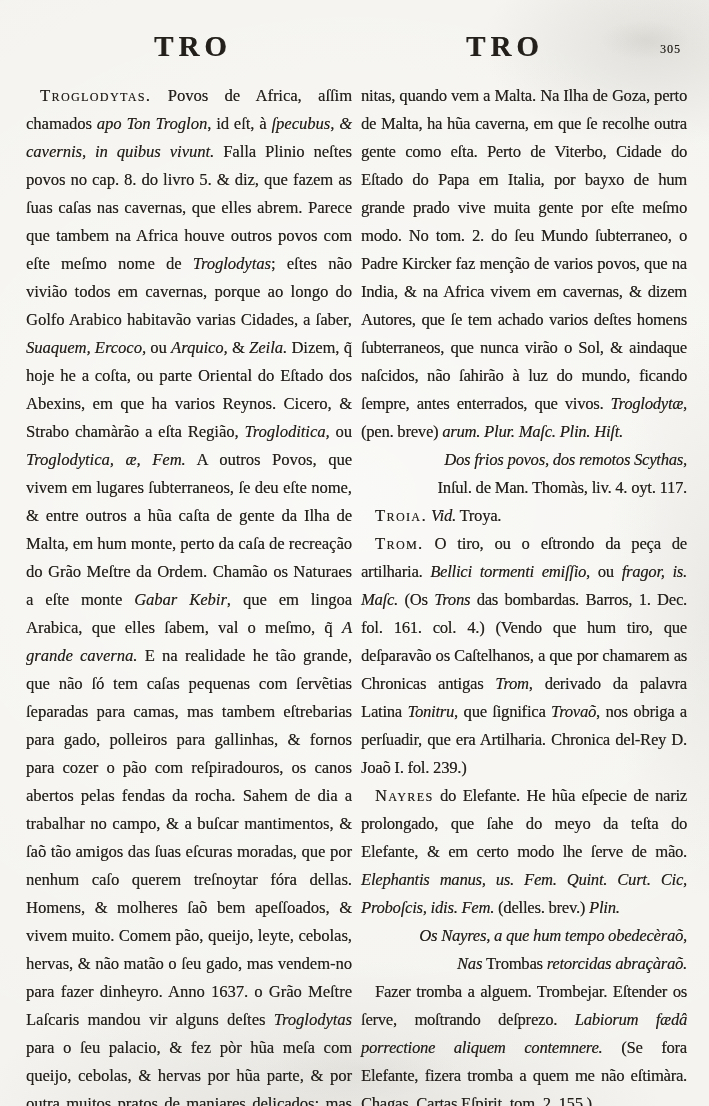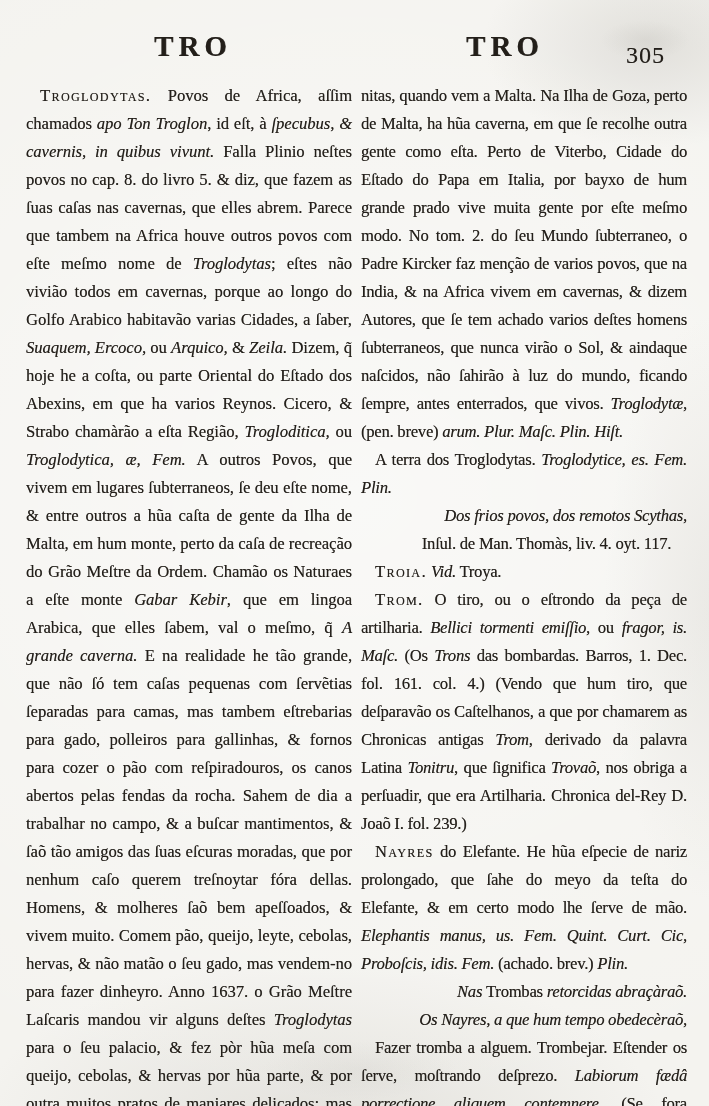--- a/index.html
+++ b/index.html
@@ -21,39 +21,39 @@
   .smudge.s1{left:600px;top:20px;width:90px;height:40px;background:radial-gradient(ellipse,rgba(140,137,130,0.10),transparent 70%);}
   .smudge.s2{left:260px;top:1040px;width:200px;height:60px;background:radial-gradient(ellipse,rgba(140,137,130,0.08),transparent 70%);}
   .running-head{position:absolute;top:30px;left:0;width:709px;height:44px;}
   .head-title{
     position:absolute;font-size:29px;font-weight:bold;letter-spacing:5px;
     text-shadow:0.3px 0.3px 0.5px rgba(35,31,26,0.65);
   }
   .head-left{left:30px;width:326px;text-align:center;}
   .head-right{left:365px;width:280px;text-align:center;}
   .page-num{
-    position:absolute;right:44px;top:12px;font-size:24px;letter-spacing:1px;
+    position:absolute;right:28px;top:12px;font-size:12px;letter-spacing:1px;
     text-shadow:0.3px 0.3px 0.5px rgba(35,31,26,0.55);
   }
   .columns{
     position:absolute;top:82px;left:26px;width:662px;
     display:flex;gap:9px;
   }
   .col{
     width:326px;
     font-size:16.5px;line-height:28px;text-align:justify;
     hyphens:none;
     text-shadow:0.25px 0.25px 0.45px rgba(35,31,26,0.6);
   }
   .col.right{letter-spacing:-0.2px;}
   .para{margin:0;}
   .p-entry{text-indent:14px;}
   .p-cont{text-indent:0;}
   .p-verse{text-align:right;text-indent:26px;}
-  .p-cite{text-align:center;text-indent:0;margin-left:45px;}
+  .p-cite{text-align:right;text-indent:0;margin-left:45px;}
   .p-tom{text-align:center;text-indent:62px;}
   .p-sig{position:relative;height:21.3px;text-align:left;}
   .sig-mark{position:absolute;left:158px;}
   .sig-catch{position:absolute;left:240px;}
   .s-r{font-style:normal;}
   .s-i{font-style:italic;}
   .s-sc{font-variant:small-caps;letter-spacing:1.4px;}
 </style>
 </head>
 <body>
@@ -68,28 +68,27 @@
     <span class="page-num">305</span>
   </div>
 
   <div class="columns">
     <div class="col left" id="col-left">
         <div class="para p-entry"><span class="s-sc">Troglodytas.</span><span class="s-r"> Povos de Africa, aſſim chamados </span><span class="s-i">apo Ton Troglon</span><span class="s-r">, id eſt, à </span><span class="s-i">ſpecubus, &amp; cavernis, in quibus vivunt.</span><span class="s-r"> Falla Plinio neſtes povos no cap. 8. do livro 5. &amp; diz, que fazem as ſuas caſas nas cavernas, que elles abrem. Parece que tambem na Africa houve outros povos com eſte meſmo nome de </span><span class="s-i">Troglodytas</span><span class="s-r">; eſtes não vivião todos em cavernas, porque ao longo do Golfo Arabico habitavão varias Cidades, a ſaber, </span><span class="s-i">Suaquem, Ercoco,</span><span class="s-r"> ou </span><span class="s-i">Arquico,</span><span class="s-r"> &amp; </span><span class="s-i">Zeila.</span><span class="s-r"> Dizem, q̃ hoje he a coſta, ou parte Oriental do Eſtado dos Abexins, em que ha varios Reynos. Cicero, &amp; Strabo chamàrão a eſta Região, </span><span class="s-i">Trogloditica,</span><span class="s-r"> ou </span><span class="s-i">Troglodytica, æ, Fem.</span><span class="s-r"> A outros Povos, que vivem em lugares ſubterraneos, ſe deu eſte nome, &amp; entre outros a hũa caſta de gente da Ilha de Malta, em hum monte, perto da caſa de recreação do Grão Meſtre da Ordem. Chamão os Naturaes a eſte monte </span><span class="s-i">Gabar Kebir</span><span class="s-r">, que em lingoa Arabica, que elles ſabem, val o meſmo, q̃ </span><span class="s-i">A grande caverna.</span><span class="s-r"> E na realidade he tão grande, que não ſó tem caſas pequenas com ſervẽtias ſeparadas para camas, mas tambem eſtrebarias para gado, polleiros para gallinhas, &amp; fornos para cozer o pão com reſpiradouros, os canos abertos pelas fendas da rocha. Sahem de dia a trabalhar no campo, &amp; a buſcar mantimentos, &amp; ſaõ tão amigos das ſuas eſcuras moradas, que por nenhum caſo querem treſnoytar fóra dellas. Homens, &amp; molheres ſaõ bem apeſſoados, &amp; vivem muito. Comem pão, queijo, leyte, cebolas, hervas, &amp; não matão o ſeu gado, mas vendem-no para fazer dinheyro. Anno 1637. o Grão Meſtre Laſcaris mandou vir alguns deſtes </span><span class="s-i">Troglodytas</span><span class="s-r"> para o ſeu palacio, &amp; fez pòr hũa meſa com queijo, cebolas, &amp; hervas por hũa parte, &amp; por outra muitos pratos de manjares delicados; mas não provàrão couſa algũa delles, &amp; ſó ſe metèrão com os ſeus comeres ordinarios. São Catholicos, ouvem Miſſa na Aldea mais vizinha, o ſeu idioma he Arabico, &amp; neſta lingoa lhe fazem a doutrina os Maro-</span></div>
         <div class="para p-tom"><span class="s-r">Tom.VIII.</span></div>
       </div>
     <div class="col right" id="col-right">
         <div class="para p-cont"><span class="s-r">nitas, quando vem a Malta. Na Ilha de Goza, perto de Malta, ha hũa caverna, em que ſe recolhe outra gente como eſta. Perto de Viterbo, Cidade do Eſtado do Papa em Italia, por bayxo de hum grande prado vive muita gente por eſte meſmo modo. No tom. 2. do ſeu Mundo ſubterraneo, o Padre Kircker faz menção de varios povos, que na India, &amp; na Africa vivem em cavernas, &amp; dizem Autores, que ſe tem achado varios deſtes homens ſubterraneos, que nunca virão o Sol, &amp; aindaque naſcidos, não ſahirão à luz do mundo, ficando ſempre, antes enterrados, que vivos. </span><span class="s-i">Troglodytæ,</span><span class="s-r"> (pen. breve) </span><span class="s-i">arum. Plur. Maſc. Plin. Hiſt.</span></div>
-        <div class="para p-entry"><span class="s-r">A terra dos Troglodytas. </span><span class="s-i">Troglodytice, es. Fem. Plin.</span></div>
         <div class="para p-verse"><span class="s-i">Dos frios povos, dos remotos Scythas,</span></div>
         <div class="para p-cite"><span class="s-r">Inſul. de Man. Thomàs, liv. 4. oyt. 117.</span></div>
         <div class="para p-entry"><span class="s-sc">Troia.</span><span class="s-r"> </span><span class="s-i">Vid.</span><span class="s-r"> Troya.</span></div>
         <div class="para p-entry"><span class="s-sc">Trom.</span><span class="s-r"> O tiro, ou o eſtrondo da peça de artilharia. </span><span class="s-i">Bellici tormenti emiſſio, </span><span class="s-r">ou </span><span class="s-i">fragor, is. Maſc.</span><span class="s-r"> (Os </span><span class="s-i">Trons</span><span class="s-r"> das bombardas. Barros, 1. Dec. fol. 161. col. 4.) (Vendo que hum tiro, que deſparavão os Caſtelhanos, a que por chamarem as Chronicas antigas </span><span class="s-i">Trom</span><span class="s-r">, derivado da palavra Latina </span><span class="s-i">Tonitru</span><span class="s-r">, que ſignifica </span><span class="s-i">Trovaõ</span><span class="s-r">, nos obriga a perſuadir, que era Artilharia. Chronica del-Rey D. Joaõ I. fol. 239.)</span></div>
-        <div class="para p-entry"><span class="s-sc">Nayres</span><span class="s-r"> do Elefante. He hũa eſpecie de nariz prolongado, que ſahe do meyo da teſta do Elefante, &amp; em certo modo lhe ſerve de mão. </span><span class="s-i">Elephantis manus, us. Fem. Quint. Curt. Cic, Proboſcis, idis. Fem.</span><span class="s-r"> (achado. brev.) </span><span class="s-i">Plin.</span></div>
+        <div class="para p-entry"><span class="s-sc">Nayres</span><span class="s-r"> do Elefante. He hũa eſpecie de nariz prolongado, que ſahe do meyo da teſta do Elefante, &amp; em certo modo lhe ſerve de mão. </span><span class="s-i">Elephantis manus, us. Fem. Quint. Curt. Cic, Proboſcis, idis. Fem.</span><span class="s-r"> (delles. brev.) </span><span class="s-i">Plin.</span></div>
+        <div class="para p-verse"><span class="s-i">Os Nayres, a que hum tempo obedecèraõ,</span></div>
         <div class="para p-verse"><span class="s-i">Nas </span><span class="s-r">Trombas</span><span class="s-i"> retorcidas abraçàraõ.</span></div>
-        <div class="para p-verse"><span class="s-i">Os Nayres, a que hum tempo obedecèraõ,</span></div>
         <div class="para p-entry"><span class="s-r">Fazer tromba a alguem. Trombejar. Eſtender os ſerve, moſtrando deſprezo. </span><span class="s-i">Labiorum fædâ porrectione aliquem contemnere.</span><span class="s-r"> (Se fora Elefante, fizera tromba a quem me não eſtimàra. Chagas. Cartas Eſpirit. tom. 2. 155.)</span></div>
         <div class="para p-sig">
           <span class="sig-mark s-r">Cc iij</span>
           <span class="sig-catch s-sc">Trom-</span>
         </div>
         <div class="para p-entry"><span class="s-r">Tromba da chaminè, por onde ſahe o fumo. </span><span class="s-i">Camini ſpiraculum, i. Neut.</span></div>
       </div>
   </div>
 </div>
 

